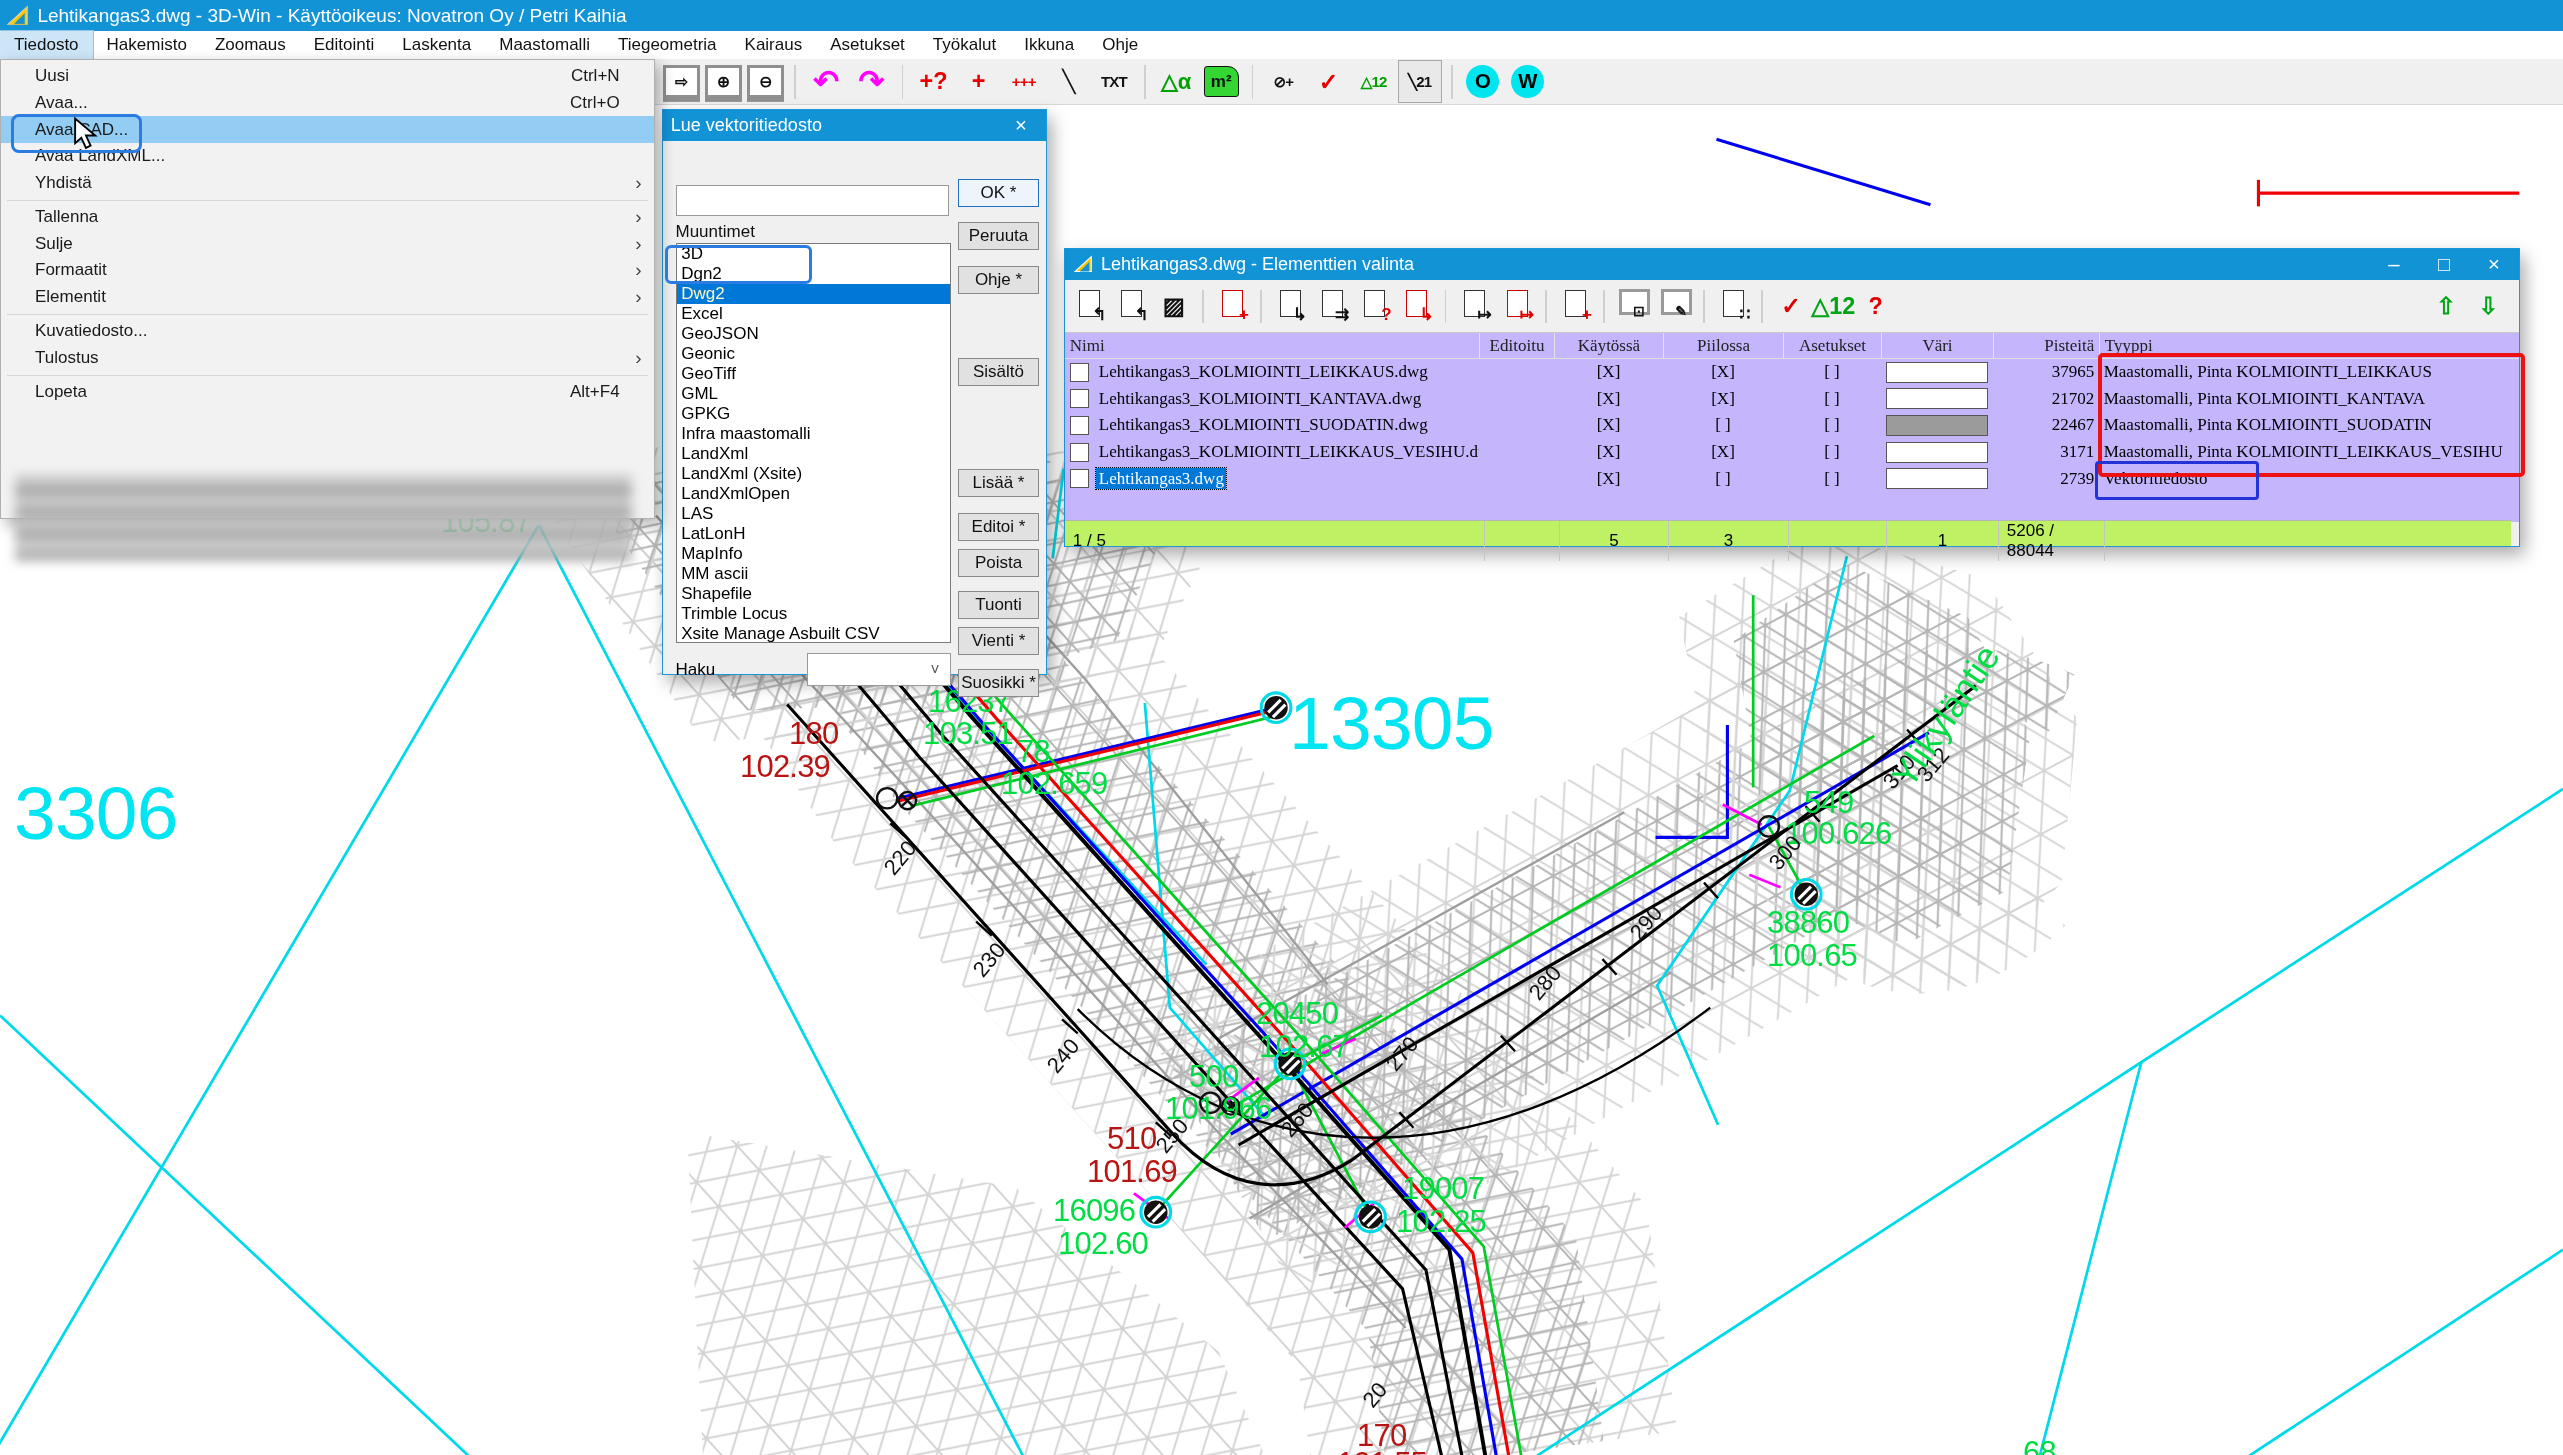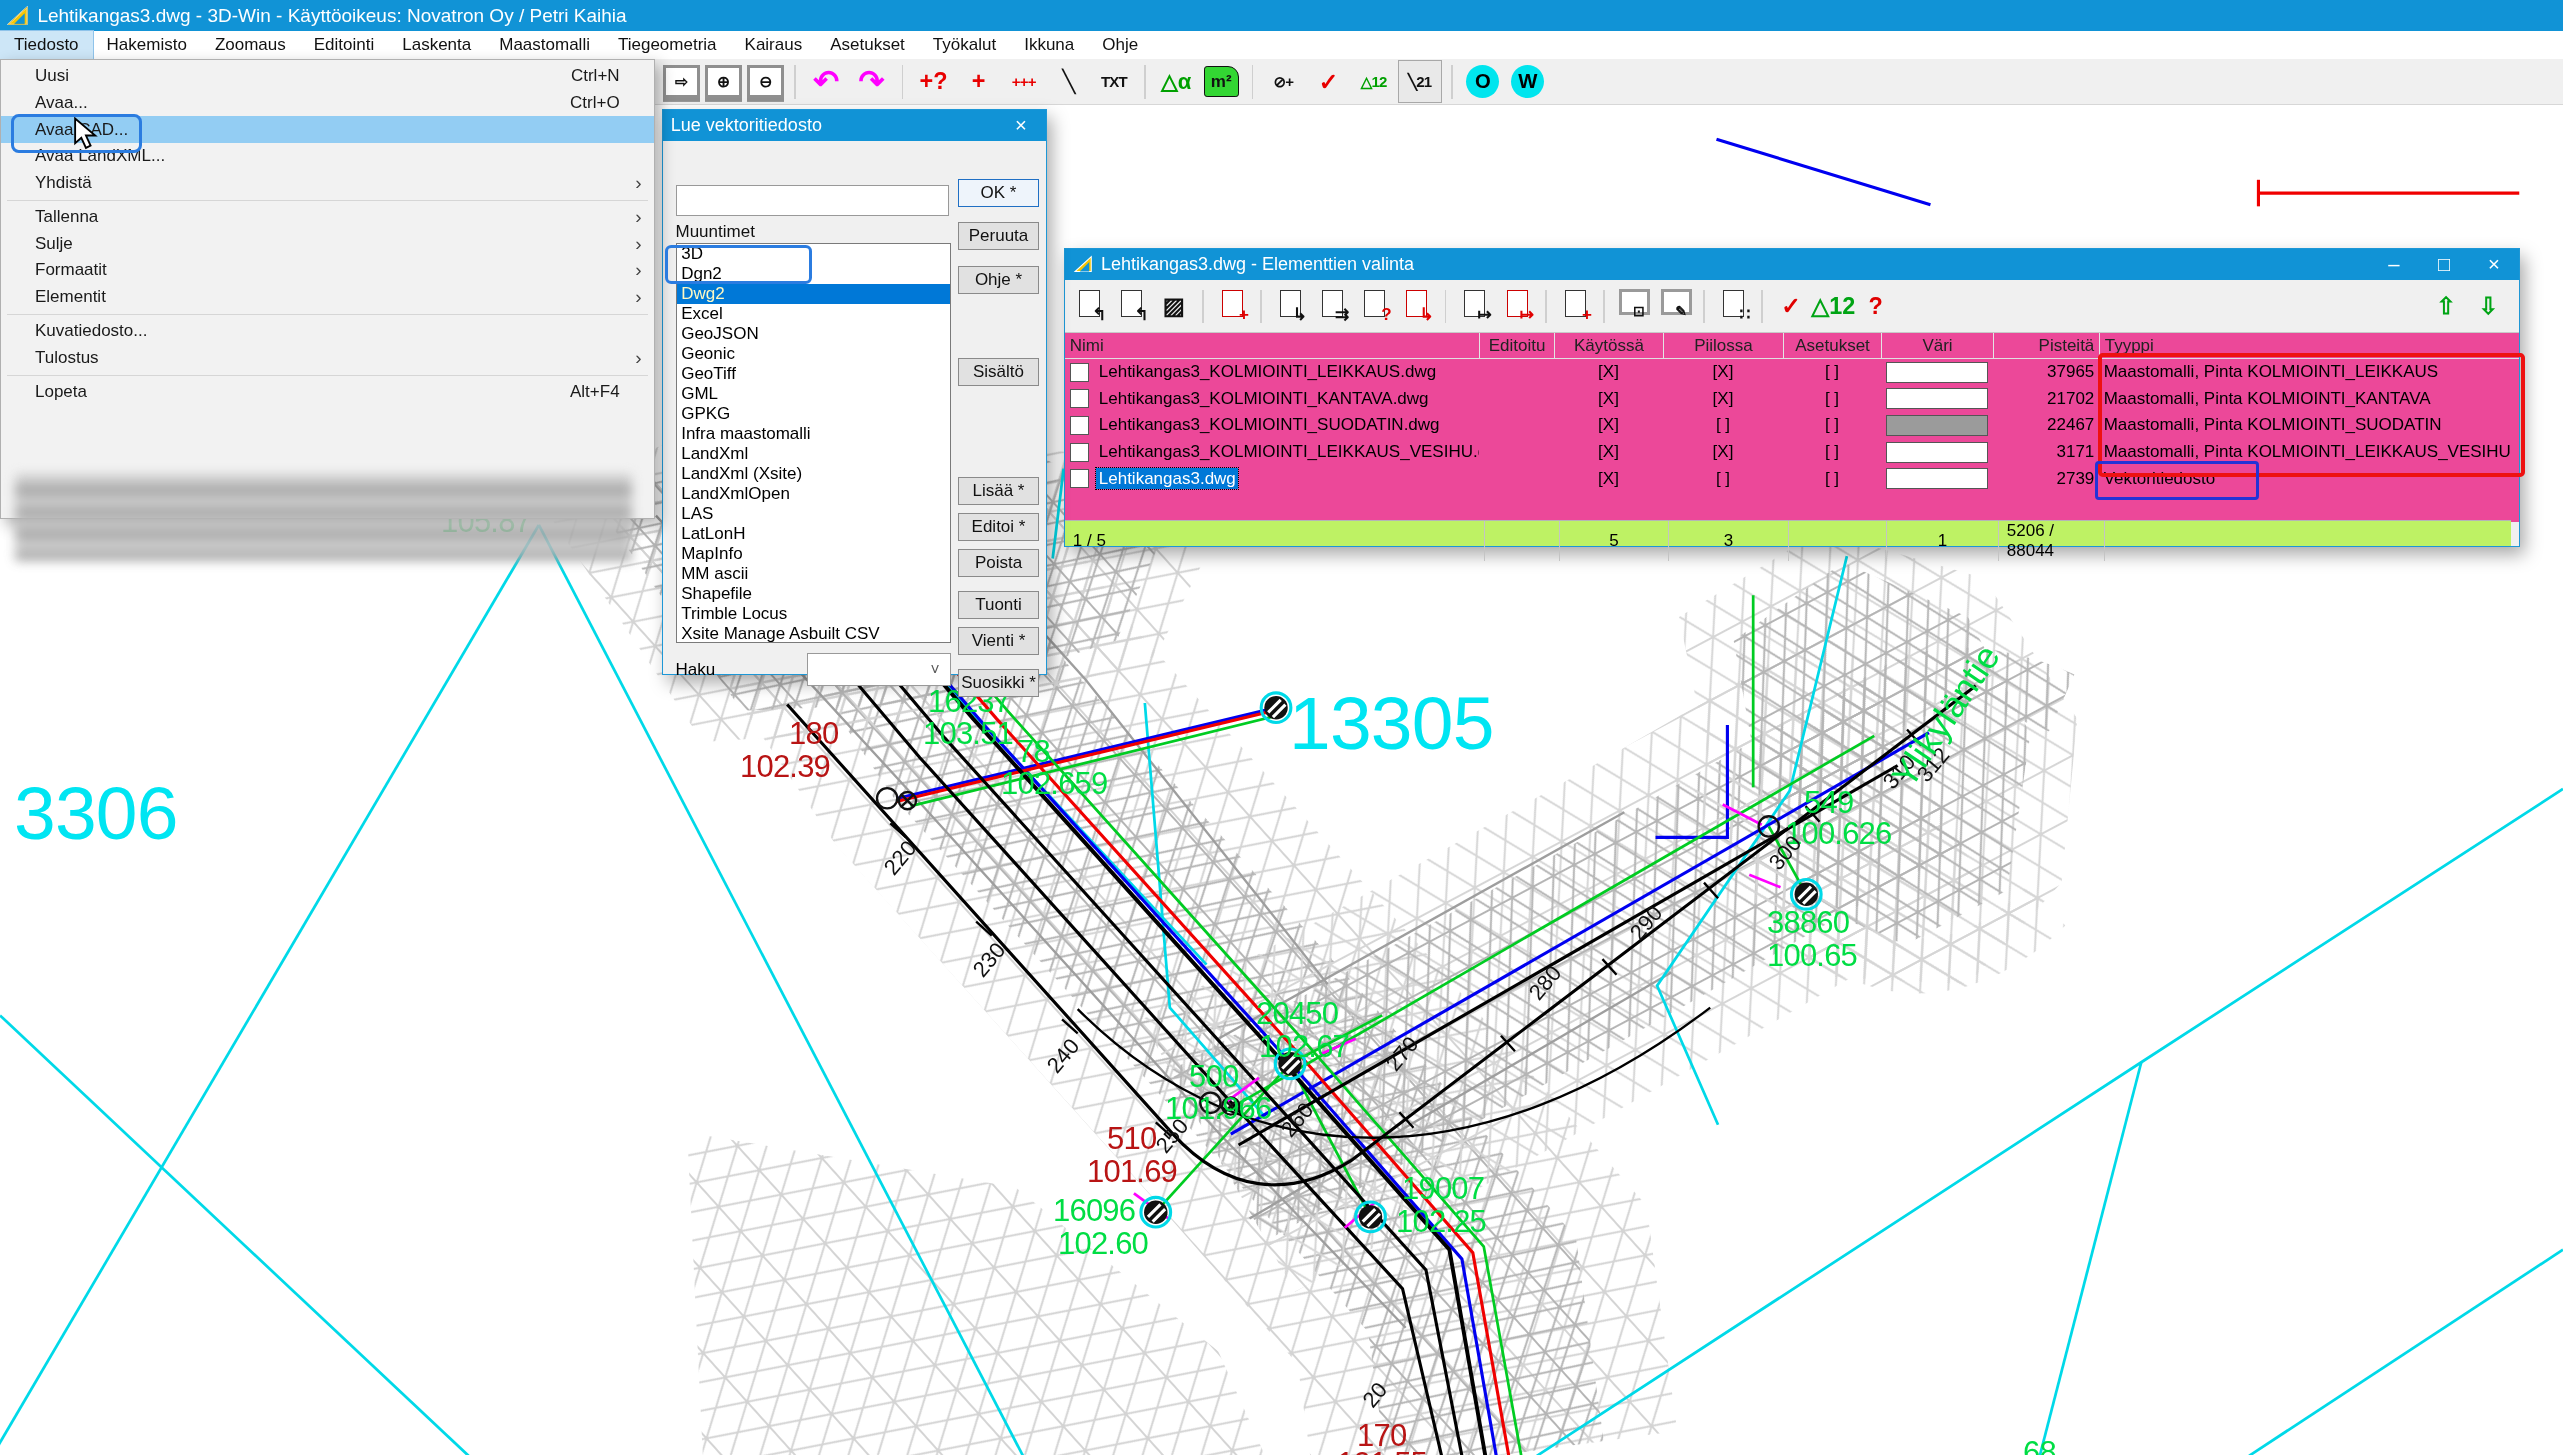--- a/index.html
+++ b/index.html
@@ -69,21 +69,21 @@
   .vlist{position:absolute;left:12.5px;top:102px;width:275px;height:400px;background:#fff;
     border:0.8px solid #7a7a7a;overflow:hidden;box-sizing:border-box;}
   .vitem{height:20px;display:flex;align-items:center;font-size:17px;padding-left:4.7px;color:#000;}
   .vitem.sel{background:#0078d7;color:#fef9c3;}
   .vbtn{position:absolute;left:295px;width:81px;height:28px;background:#e1e1e1;
     border:0.8px solid #8a8a8a;display:flex;align-items:center;justify-content:center;
     font-size:17px;color:#111;box-sizing:border-box;}
   .vbtn.def{border:1.6px solid #1f6fc4;background:#eef4fb;}
   .vbtn:nth-child(1){top:38px;}  .vbtn:nth-child(2){top:81px;}
   .vbtn:nth-child(3){top:125px;} .vbtn:nth-child(4){top:169px;margin-top:48px;}
-  .vbtn:nth-child(5){top:336px;} .vbtn:nth-child(6){top:372px;}
+  .vbtn:nth-child(5){top:328px;} .vbtn:nth-child(6){top:372px;}
   .vbtn:nth-child(7){top:408px;} .vbtn:nth-child(8){top:450px;}
   .vbtn:nth-child(9){top:486px;} .vbtn:nth-child(10){top:528px;}
   .vsearchlbl{position:absolute;left:12.5px;top:519px;font-size:17px;}
   .vcombo{position:absolute;left:144px;top:512px;width:144px;height:33px;background:#fff;
     border:0.8px solid #999;box-sizing:border-box;}
   .vcombo .dd{position:absolute;right:1.6px;top:1.6px;bottom:1.6px;width:26.6px;display:flex;
     align-items:center;justify-content:center;color:#555;font-size:15.6px;}
   
   #eldlg{left:1064px;top:248px;width:1454px;height:297px;z-index:20;}
   #eltoolbar{height:52px;display:flex;align-items:center;background:#f0f0f0;padding-left:4.7px;}
@@ -92,21 +92,21 @@
     border:1.6px solid #333;}
   .pgicon.redsheet .sheet{border-color:#cc0000;}
   .pgicon .g{position:absolute;right:0.8px;bottom:1.6px;font-size:17px;font-weight:bold;color:#111;}
   .pgicon.rg .g{color:#e00000;}
   .pgicon.plain .g{font-size:23.4px;right:auto;left:50%;top:50%;bottom:auto;transform:translate(-50%,-50%);}
   .pgicon.grn .g{color:#00a414;}
   .pgicon.mon2 .sheet{left:3.9px;top:3.9px;width:25px;height:20.3px;background:#fff;border:3.1px solid #9a9a9a;}
   .pgicon.mon2 .g{font-size:14px;right:6.2px;bottom:7.8px;}
   .elsep{width:1.6px;height:33px;background:#cfcfcf;margin:0 5.5px;flex:none;}
   .elgrow{flex:1;}
-  #eltable{position:relative;background:#ec4899;border-top:0.8px solid #c9c9c9;height:189px;}
+  #eltable{position:relative;background:#c4b5fd;border-top:0.8px solid #c9c9c9;height:189px;font-family:Liberation Serif, serif;}
   .egrid{display:grid;grid-template-columns:414px 75px 109px 120px 98px 112px 106px 1fr;}
   .ehead{height:25px;border-bottom:0.8px solid #e0e0e0;}
   .ehead > div{display:flex;align-items:center;font-size:17px;color:#222;padding:0 4.7px;
     border-left:0.8px solid #e4e4e4;}
   .ehead > div:first-child{border-left:none;}
   .ehead .c{justify-content:center;} .ehead .r{justify-content:flex-end;}
   .erow{height:26.6px;}
   .erow > div{display:flex;align-items:center;font-size:17px;color:#000;padding:0 4.7px;overflow:hidden;white-space:nowrap;}
   .erow .c{justify-content:center;} .erow .r{justify-content:flex-end;}
   .echk{width:17px;height:17px;border:1.6px solid #555;background:#fff;margin-right:7.8px;flex:none;

